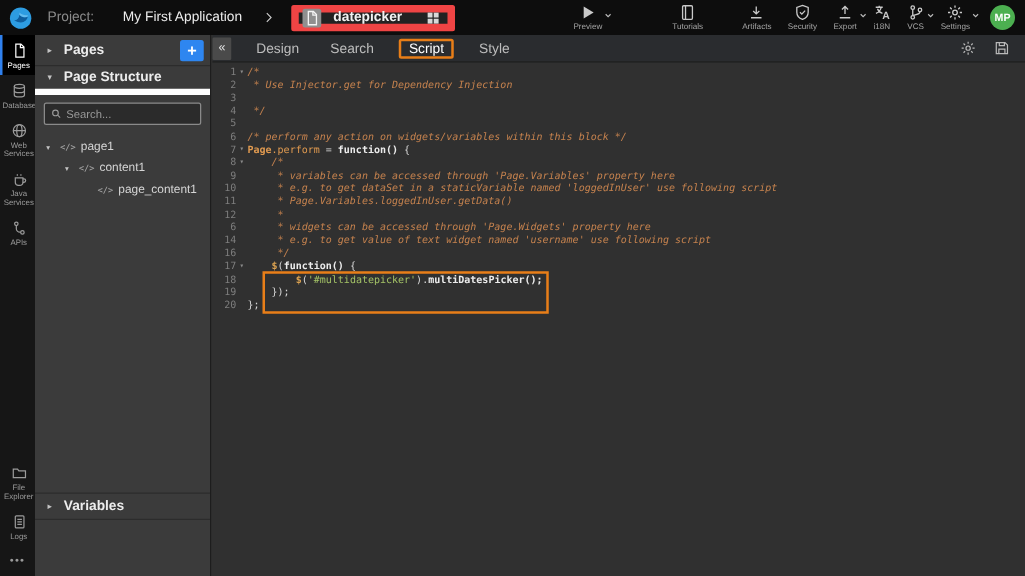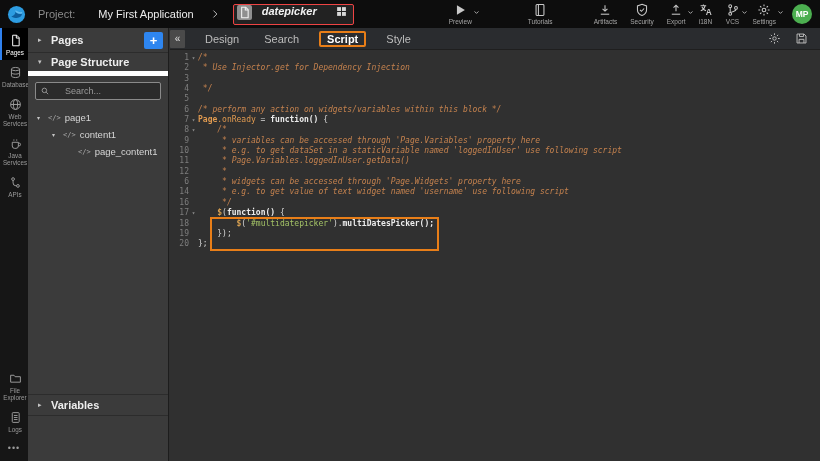--- a/index.html
+++ b/index.html
@@ -11,22 +11,22 @@
   .ic svg { width:100%; height:100%; display:block; }
 
   
   .topbar { position:absolute; left:0; top:0; width:820px; height:28px; background:#0D0D0D;
             display:flex; align-items:center; z-index:9; }
   .logo { width:19px; height:19px; margin-left:7px; }
   .proj { margin-left:12px; font-size:11px; white-space:nowrap; }
   .proj .lbl { color:#8B8B8B; }
   .proj .name { color:#ECECEC; font-weight:normal;margin-left:23px; }
   .bigchev { color:#CFCFCF; width:10px; height:12px; margin-left:16px; }
-  .ptab { margin-left:13px; height:21px; border:1px solid #ef4444; background:#222;
-          border-radius:2px; display:flex; align-items:flex-start; padding:0 5px 0 3px;font-style:italic; }
+  .ptab { margin-left:13px; height:21px; border:6px solid #ef4444; background:#222;
+          border-radius:2px; display:flex; align-items:center; padding:0 5px 0 3px; }
   .ptab .ficon { width:15px; height:15px; background:#8F8F8F; border-radius:2px; color:#F4F4F4;
                  padding:1px; }
   .ptab .tname { font-size:11px; font-weight:bold; color:#F2F2F2; margin:0 18px 0 10px; }
   .ptab .grid { width:13px; height:13px; color:#D8D8D8; }
   .tbtn { position:relative; display:flex; flex-direction:column; align-items:center;
           color:#C9C9C9; cursor:pointer; }
   .tbtn .bicon { width:14px; height:14px; }
   .tbtn .lab { font-size:6.5px; color:#A5A5A5; margin-top:1px; white-space:nowrap; }
   .tbtn .crt { position:absolute; right:-8px; top:6px; width:7px; height:7px; color:#BDBDBD; }
   .preview { margin-left:95px; }
@@ -53,21 +53,21 @@
   .prow { display:flex; align-items:center; padding-left:10px; }
   .tri { font-size:7px; color:#C4C4C4; width:13px; flex:none; }
   .ttl { font-size:11px; font-weight:bold; color:#EDEDED; }
   .phead { height:25px; border-bottom:1px solid #2C2C2C; padding-right:5px; }
   .plus { margin-left:auto; width:19px; height:17px; background:#2E86F0; border-radius:2px;
           color:#FFF; font-size:13px; font-weight:bold; display:flex; align-items:center;
           justify-content:center; cursor:pointer; }
   .psec { height:23px; border-bottom:5px solid #ffffff; }
   .searchwrap { padding:6px 7px 7px; }
   .searchbox { height:18px; background:#2B2B2B; border:1px solid #8A8A8A; border-radius:2px;
-               display:flex; align-items:center; padding:0 4px;gap:12px; }
+               display:flex; align-items:center; padding:0 4px; }
   .searchbox .sic { width:10px; height:10px; color:#9A9A9A; margin-right:3px; }
   .searchbox input { flex:1; min-width:0; background:transparent; border:none; outline:none;
                      color:#CCC; font-size:9px; font-family:"Liberation Sans",sans-serif; }
   .searchbox input::placeholder { color:#9A9A9A; }
   .tree { flex:1; padding-top:2px; }
   .titem { height:17px; display:flex; align-items:center; font-size:9.5px; color:#D6D6D6;
            cursor:pointer; }
   .titem .tri { width:11px; font-size:6px; }
   .titem .ctag { color:#A9A9A9; font-size:7px; margin-right:4px;
                  font-family:"DejaVu Sans Mono",monospace; }
@@ -76,21 +76,21 @@
 
   
   .editor { position:absolute; left:170px; top:28px; right:0; bottom:0; background:#303030;
             display:flex; flex-direction:column; }
   .etabs { height:22px; background:#2A2C2F; border-bottom:1px solid #1F1F1F; display:flex;
            align-items:center; }
   .collapse { width:15px; height:18px; background:#4A4A4A; color:#E0E0E0; font-size:10px;
               display:flex; align-items:center; justify-content:center; border-radius:1px;
               cursor:pointer; flex:none; }
   .etab { font-size:11px; color:#BDBDBD; margin-left:15px; padding:2px 5px; cursor:pointer; }
-  .etab.active { color:#FFF; font-weight:bold; border:2px solid #E87E18; border-radius:2px;
+  .etab.active { color:#FFF; font-weight:normal; border:2px solid #E87E18; border-radius:2px;
                  padding:0 6px; }
   .etools { margin-left:auto; display:flex; gap:14px; margin-right:12px; color:#B9B9B9; }
   .etools .eic { width:13px; height:13px; cursor:pointer; }
 
   .codewrap { flex:1; position:relative; padding-top:3px; overflow:hidden;
               font-family:"DejaVu Sans Mono",monospace; font-size:8px; line-height:10.35px; }
   .cline { display:flex; height:10.35px; }
   .gnum { width:19px; text-align:right; color:#7E7E7E; flex:none; }
   .gfold { width:9px; color:#8A8A8A; font-size:6px; text-align:center; flex:none; }
   .ccode { white-space:pre; }
@@ -405,21 +405,21 @@
         <span class="ccode"></span>
       </div>
       <div class="cline">
         <span class="gnum">6</span>
         <span class="gfold"></span>
         <span class="ccode"><span class="tc">/* perform any action on widgets/variables within this block */</span></span>
       </div>
       <div class="cline">
         <span class="gnum">7</span>
         <span class="gfold">▾</span>
-        <span class="ccode"><span class="tidb">Page</span><span class="tid">.onReady</span><span class="tp"> = </span><span class="tkw">function()</span><span class="tp"> {</span></span>
+        <span class="ccode"><span class="tidb">Page</span><span class="tid">.perform</span><span class="tp"> = </span><span class="tkw">function()</span><span class="tp"> {</span></span>
       </div>
       <div class="cline">
         <span class="gnum">8</span>
         <span class="gfold">▾</span>
         <span class="ccode"><span class="tc">    /*</span></span>
       </div>
       <div class="cline">
         <span class="gnum">9</span>
         <span class="gfold"></span>
         <span class="ccode"><span class="tc">     * variables can be accessed through 'Page.Variables' property here</span></span>

